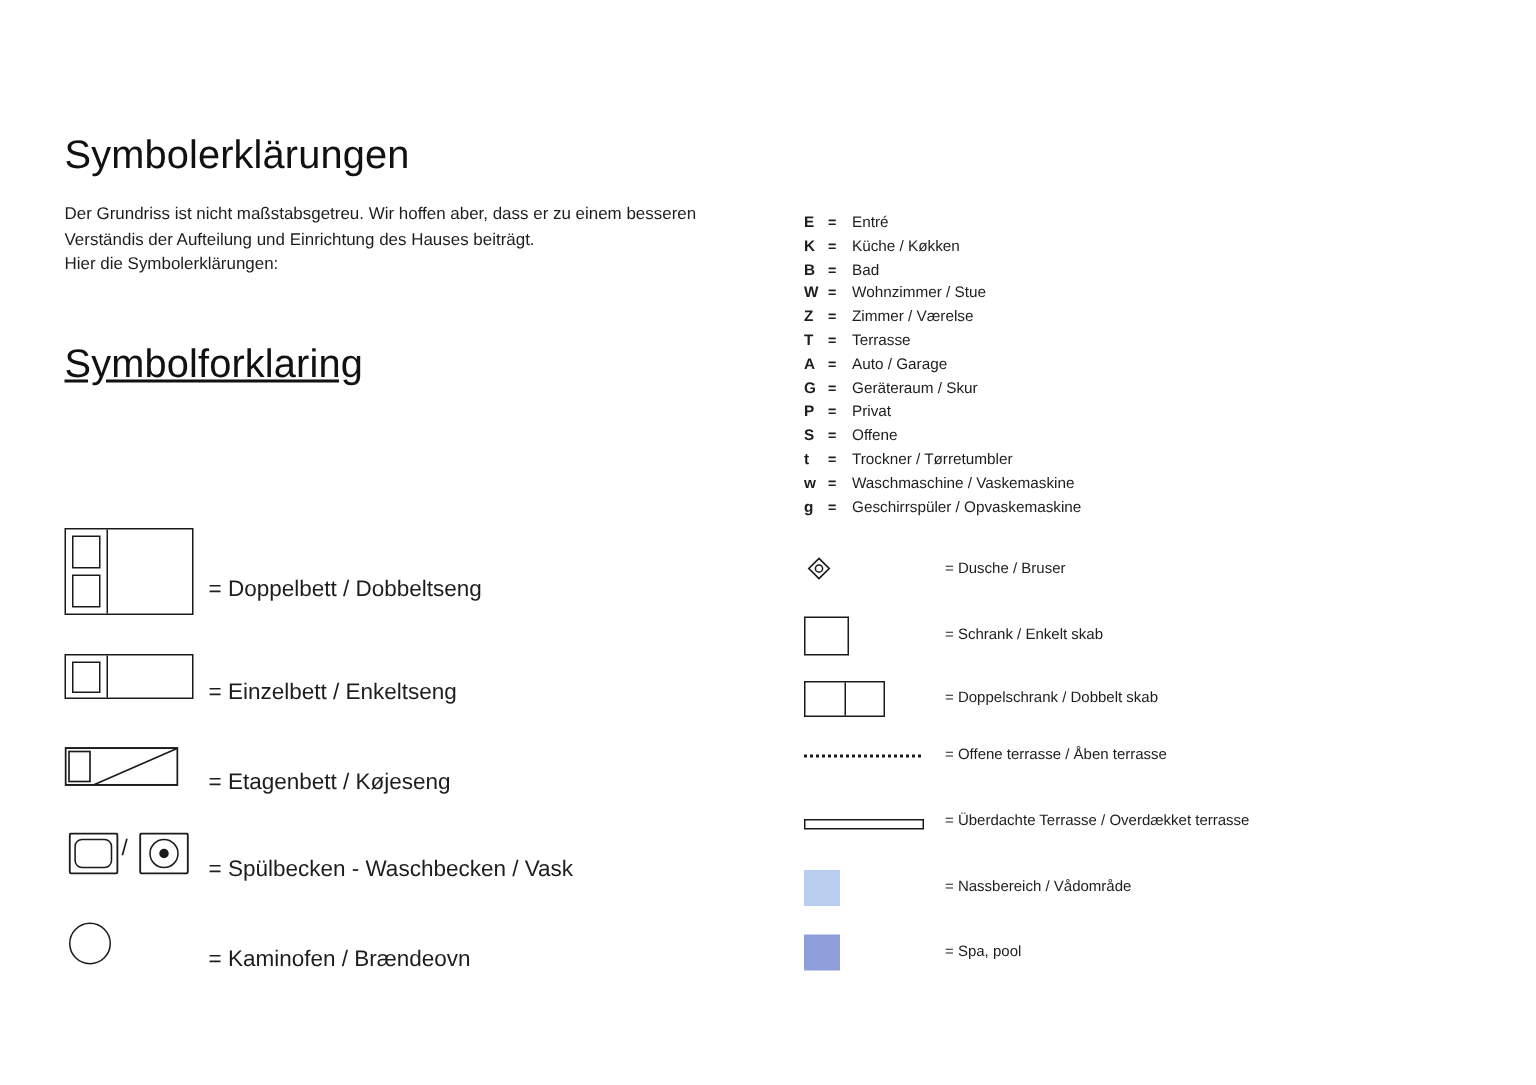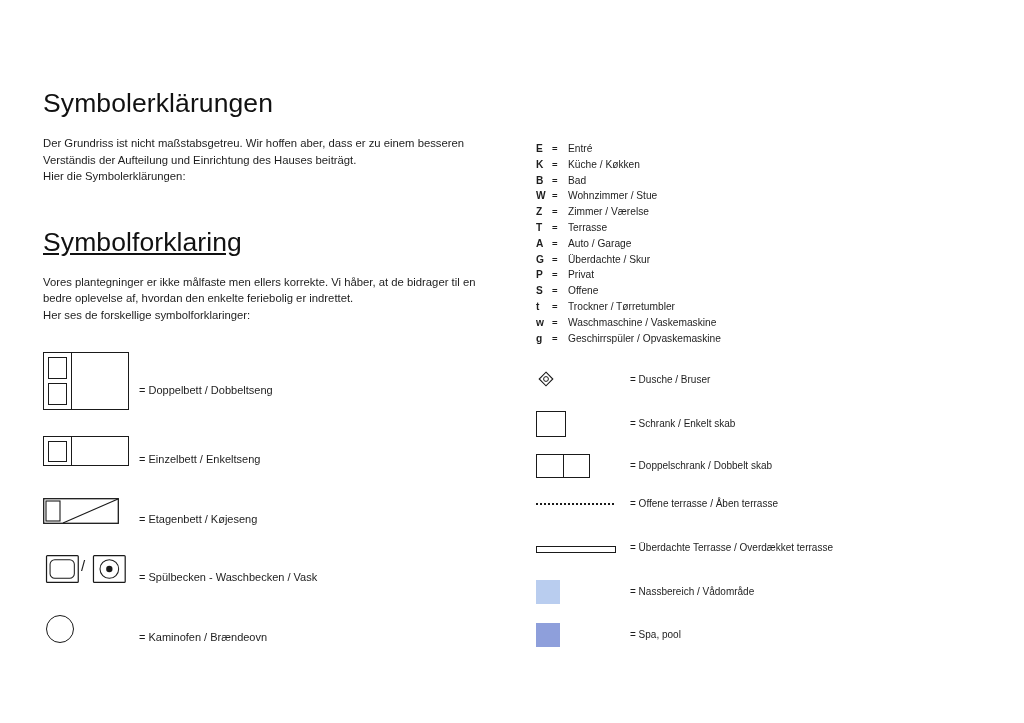--- a/index.html
+++ b/index.html
@@ -83,21 +83,21 @@
     left: 43px;
     top: 352px;
     width: 480px;
   }
   .lrow {
     position: relative;
     height: 0;
   }
   .lrow .label {
     position: absolute;
-    font-size: 11px;
+    font-size: 15px;
     color: #1d1d1d;
     white-space: nowrap;
   }
 
   
   .bed-double {
     position: absolute;
     left: 0; top: 0;
     width: 86px;
     height: 58px;
@@ -258,22 +258,20 @@
 </head>
 <body>
 
 <div class="page">
 
   <div class="col-left">
     <h1 class="title">Symbolerklärungen</h1>
     <p class="intro" style="white-space: pre-line;">Der Grundriss ist nicht maßstabsgetreu. Wir hoffen aber, dass er zu einem besseren Verständis der Aufteilung und Einrichtung des Hauses beiträgt.
 Hier die Symbolerklärungen:</p>
     <h1 class="title second">Symbolforklaring</h1>
-    <p class="intro" style="white-space: pre-line;">Vores plantegninger er ikke målfaste men ellers korrekte. Vi håber, at de bidrager til en bedre oplevelse af, hvordan den enkelte feriebolig er indrettet.
-Her ses de forskellige symbolforklaringer:</p>
   </div>
 
   <div class="col-right abbr-list">
     <div class="abbr-row">
       <span class="abbr-key">E</span>
       <span class="abbr-eq">=</span>
       <span class="abbr-val">Entré</span>
     </div>
     <div class="abbr-row">
       <span class="abbr-key">K</span>
@@ -301,21 +299,21 @@
       <span class="abbr-val">Terrasse</span>
     </div>
     <div class="abbr-row">
       <span class="abbr-key">A</span>
       <span class="abbr-eq">=</span>
       <span class="abbr-val">Auto / Garage</span>
     </div>
     <div class="abbr-row">
       <span class="abbr-key">G</span>
       <span class="abbr-eq">=</span>
-      <span class="abbr-val">Überdachte / Skur</span>
+      <span class="abbr-val">Geräteraum / Skur</span>
     </div>
     <div class="abbr-row">
       <span class="abbr-key">P</span>
       <span class="abbr-eq">=</span>
       <span class="abbr-val">Privat</span>
     </div>
     <div class="abbr-row">
       <span class="abbr-key">S</span>
       <span class="abbr-eq">=</span>
       <span class="abbr-val">Offene</span>

